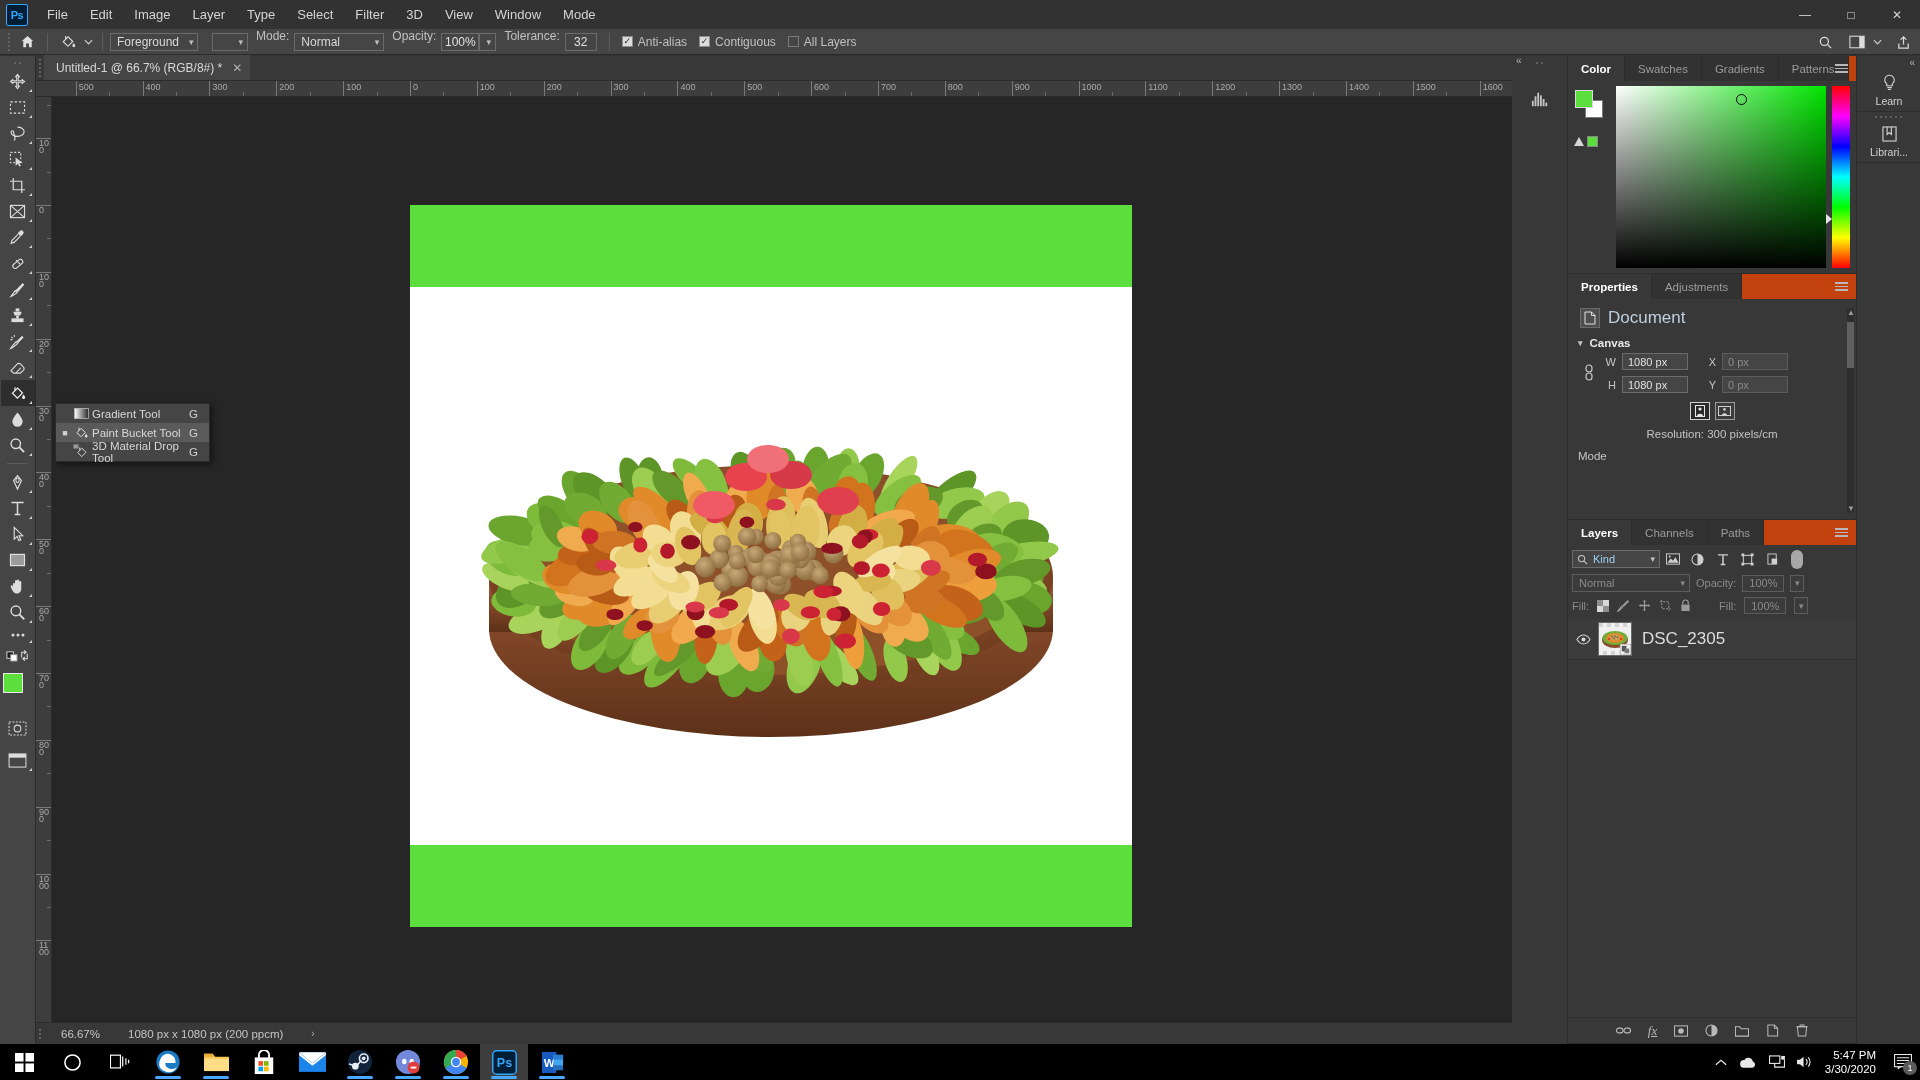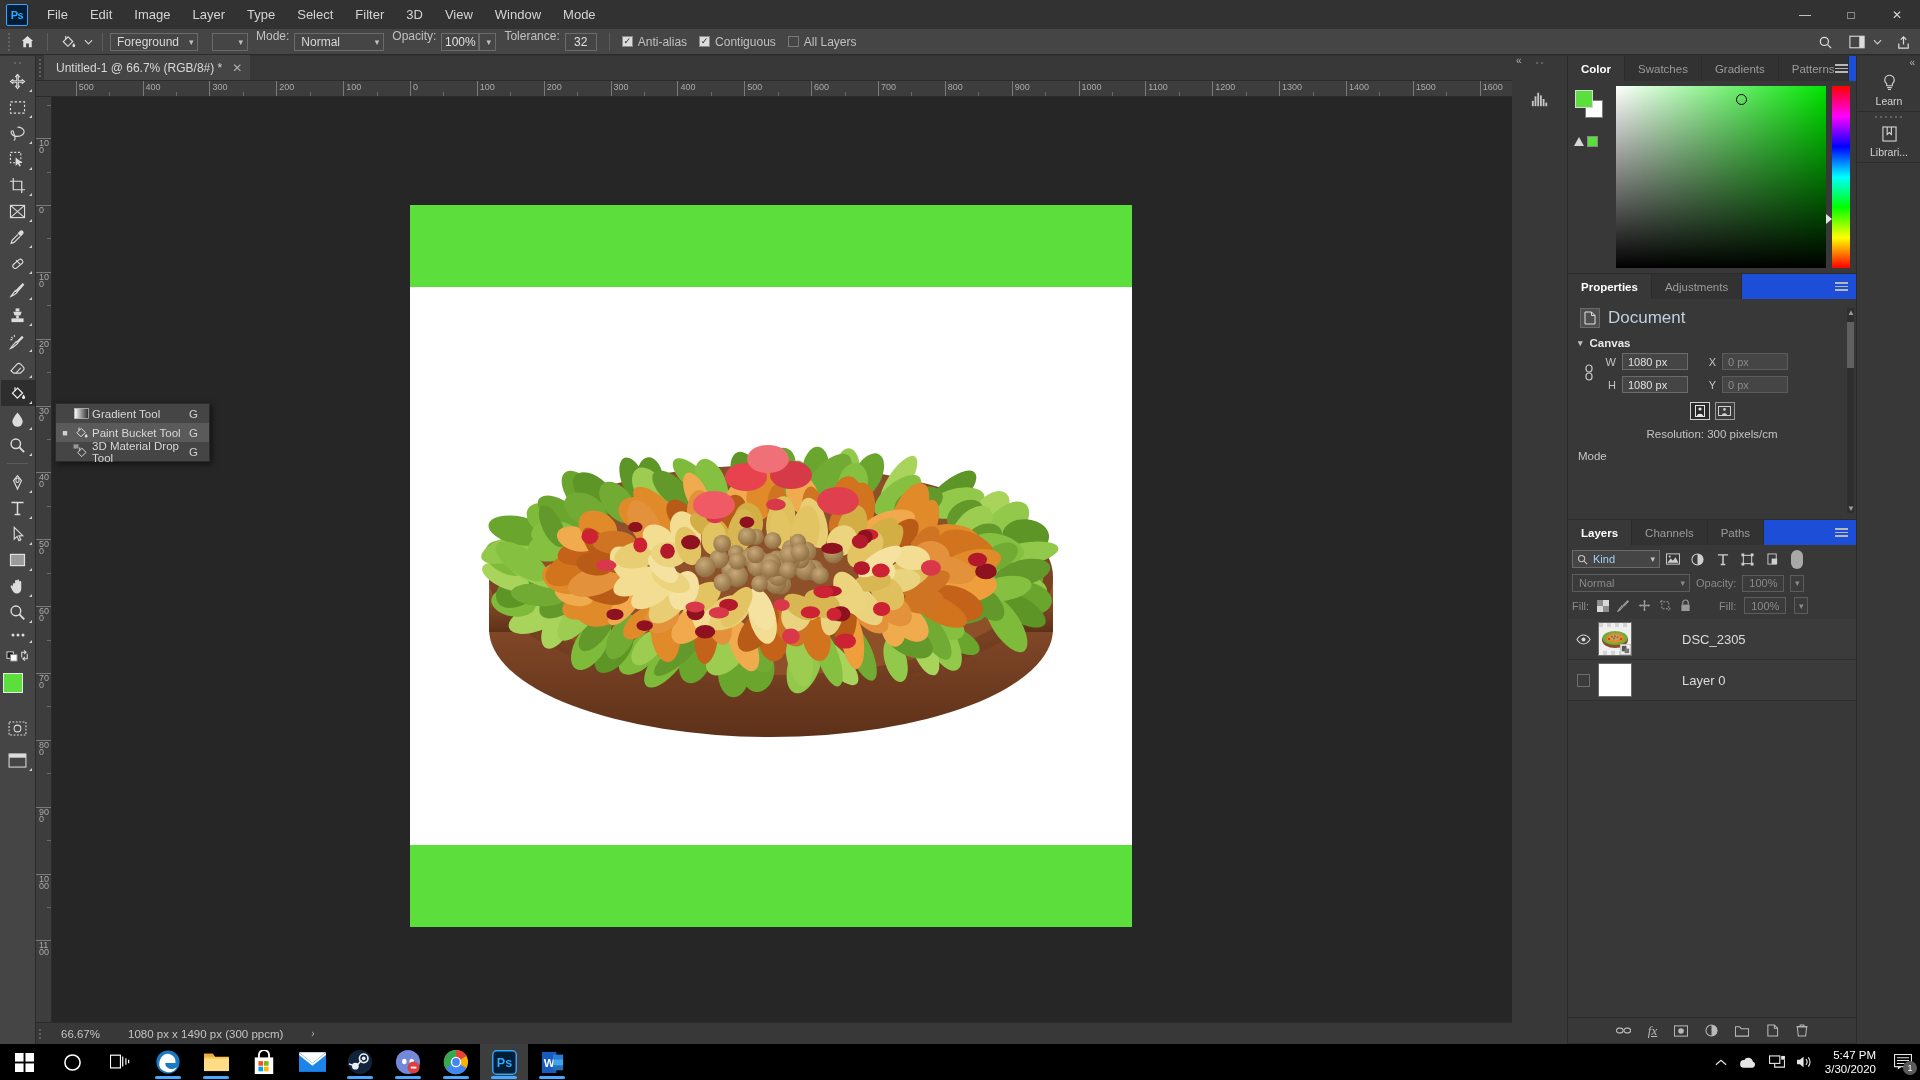--- a/index.html
+++ b/index.html
@@ -125,21 +125,21 @@
   #dockmain .collapse { position:absolute; left:4px; top:-1px; font-size:10px; color:#b0b0b0; }
   #panels { width:288px; display:flex; flex-direction:column; }
   #railR { width:64px; background:#383838; border-left:1px solid #2b2b2b; position:relative; }
   .rail-btn { width:64px; height:42px; display:flex; flex-direction:column; align-items:center;
     justify-content:center; gap:2px; font-size:10.5px; color:#d2d2d2; border-bottom:1px solid #2d2d2d; }
   .rail-grip { height:9px; display:flex; justify-content:center; align-items:center; gap:3px; }
   .rail-grip i { width:2px; height:2px; background:#6e6e6e; border-radius:50%; }
   .rail-collapse { position:absolute; right:5px; top:1px; font-size:10px; color:#b0b0b0; }
 
   .panel { background:#383838; border-bottom:1px solid #2b2b2b; position:relative; }
-  .ptabs { height:25px; background:#1d4ed8; display:flex; align-items:stretch; position:relative; }
+  .ptabs { height:25px; background:#c2410c; display:flex; align-items:stretch; position:relative; }
   .ptab { padding:0 13px; display:flex; align-items:center; font-size:11.5px; color:#9b9b9b;
     background:#323232; border-right:1px solid #2b2b2b; }
   .ptab.active { background:#383838; color:#ffffff; font-weight:bold; }
   .pmenu { position:absolute; right:8px; top:0; height:25px; display:flex; align-items:center;
     flex-direction:column; justify-content:center; gap:2px; }
   .pmenu i { display:block; width:13px; height:1.5px; background:#b8b8b8; }
   .pbody { padding:6px 8px; }
 
   
   #colorpanel .pbody { padding:5px 6px 8px; display:flex; gap:6px; }
@@ -208,21 +208,21 @@
     display:flex; align-items:center; justify-content:center; font-size:9px; color:#8a8a8a; }
   .lock-row { display:flex; align-items:center; gap:8px; padding:3px 4px 5px 4px; }
   .lock-lbl { font-size:11px; color:#8a8a8a; }
   .lock-ico { color:#8f8f8f; display:flex; align-items:center; }
   .layer-row { height:41px; display:flex; align-items:center; border-bottom:1px solid #2f2f2f;
     background:#3b3b3b; }
   .eye-cell { width:30px; display:flex; align-items:center; justify-content:center; }
   .eye-box { width:13px; height:13px; border:1px solid #6e6e6e; }
   .lthumb { width:34px; height:34px; border:1px solid #6a6a6a; position:relative;
     overflow:hidden; background:#fff; margin-right:10px; }
-  .lname { font-size:13px; color:#dcdcdc;margin-left:40px; }
+  .lname { font-size:17px; color:#dcdcdc; }
   .lay-footer { position:absolute; left:0; right:0; bottom:0; height:26px; background:#383838;
     border-top:1px solid #2b2b2b; display:flex; align-items:center; justify-content:center; gap:17px; }
   .lf-ico { color:#b9b9b9; display:flex; align-items:center;text-decoration:underline; }
 
   
   #taskbar { position:absolute; left:0; bottom:0; width:1920px; height:36px; background:#000000;
     display:flex; align-items:center; }
   #startbtn { width:48px; height:36px; display:flex; align-items:center; justify-content:center; }
   #searchbox { width:1256px; height:36px; background:#eaeaea; display:flex; align-items:center;
     gap:10px; padding-left:14px; color:#3a3a3a; font-size:12.5px; margin-left:1px; }
@@ -1031,21 +1031,21 @@
   </div>
 </div>
 
 <div id="statusbar">
   <div class="sgrip">
       <i></i>
       <i></i>
       <i></i>
     </div>
   <div id="zoomval">66.67%</div>
-  <div id="docinfo">1080 px x 1490 px (300 ppcm)</div>
+  <div id="docinfo">1080 px x 1080 px (200 ppcm)</div>
   <div id="docarrow">›</div>
 </div>
 
 <div id="dock">
 
   <div id="dockmain">
     <div class="collapse">«</div>
     <div class="dgrip">
         <i></i>
         <i></i>
@@ -1303,27 +1303,20 @@
           <svg width="11" height="11" viewBox="0 0 12 12" style="position:absolute;right:0;bottom:0">
               <rect width="12" height="12" fill="#efefef" stroke="#888" stroke-width="0.8"></rect>
               <rect x="2" y="2" width="5" height="6" fill="#555"></rect>
               <rect x="5" y="5" width="5" height="5" fill="#777"></rect>
             </svg>
         </span>
         <span class="lname">DSC_2305</span>
       </div>
 
 
-      <div class="layer-row">
-        <span class="eye-cell">
-          <span class="eye-box"></span>
-        </span>
-        <span class="lthumb" style="background:#ffffff"></span>
-        <span class="lname">Layer 0</span>
-      </div>
 
       <div class="lay-footer">
         <span class="lf-ico">
           <svg width="15" height="11" viewBox="0 0 16 11">
               <rect x="0.5" y="3" width="7" height="5" rx="2.5" fill="none" stroke="#b9b9b9" stroke-width="1.2"></rect>
               <rect x="8.5" y="3" width="7" height="5" rx="2.5" fill="none" stroke="#b9b9b9" stroke-width="1.2"></rect>
             </svg>
         </span>
         <span class="lf-ico" style="font-size:13px;font-style:italic;font-family:'Liberation Serif',serif;">fx</span>
         <span class="lf-ico">

